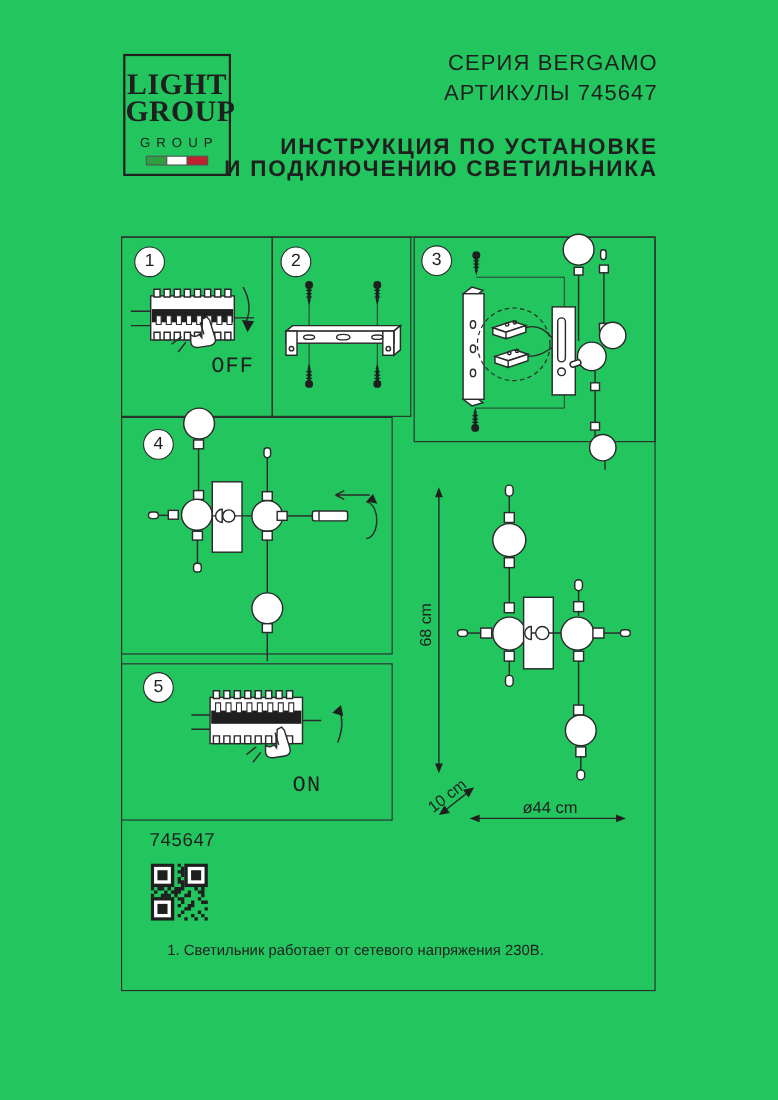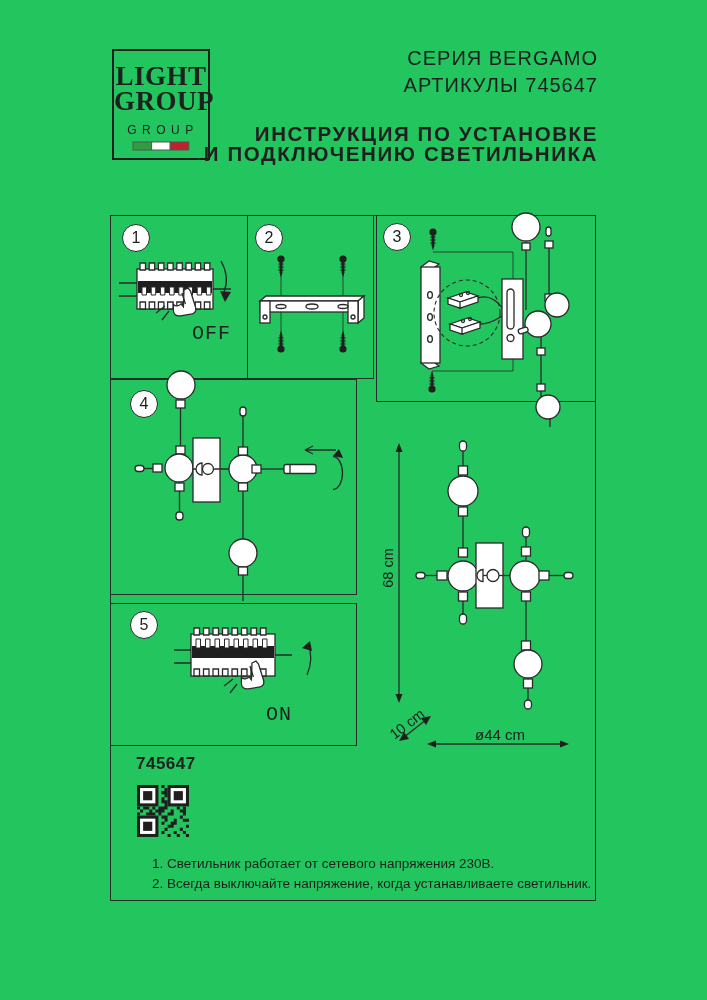--- a/index.html
+++ b/index.html
@@ -28,21 +28,21 @@
   .f{fill:#fff;stroke:#2a2a2a;stroke-width:1.3;}
   .k{fill:#1f1f1f;stroke:none;}
   .d{stroke:#2a2a2a;stroke-width:1.1;fill:none;stroke-dasharray:4 3;}
   .t{stroke:#2a2a2a;stroke-width:.8;fill:none;}
   
   .step-label{position:absolute;font-size:20px;letter-spacing:1px;color:#1f1f1f;font-family:Liberation Mono, monospace;}
   .dim{position:absolute;font-size:14.5px;color:#1f1f1f;text-align:center;}
   #dim-h{left:363px;top:560px;width:50px;transform:rotate(-90deg);}
   #dim-d{left:383px;top:716px;width:48px;transform:rotate(-38deg);}
   #dim-w{left:450px;top:726px;width:100px;font-size:15px;}
-  #article{left:136px;top:754px;font-size:17px;font-weight:bold;letter-spacing:.5px;}
+  #article{left:136px;top:754px;font-size:17px;font-weight:normal;letter-spacing:.5px;}
   #notes{left:152px;top:854px;font-size:13.5px;line-height:20px;}
 </style>
 </head>
 <body>
 
 <div id="page">
 
   <div class="panel" style="left:110px;top:215px;width:486px;height:686px;"></div>
   <div class="panel" style="left:110px;top:215px;width:138px;height:164px;"></div>
   <div class="panel" style="left:247px;top:215px;width:127px;height:164px;"></div>
@@ -286,16 +286,15 @@
     <rect x="30" y="0" width="21" height="21" fill="#1f1f1f"></rect>
       <rect x="33" y="3" width="15" height="15" fill="#fff"></rect>
       <rect x="36" y="6" width="9" height="9" fill="#1f1f1f"></rect>
     <rect x="0" y="30" width="21" height="21" fill="#1f1f1f"></rect>
       <rect x="3" y="33" width="15" height="15" fill="#fff"></rect>
       <rect x="6" y="36" width="9" height="9" fill="#1f1f1f"></rect>
     <path fill="#1f1f1f" d="M24 0h3v3h-3zM27 3h3v3h-3zM24 6h6v3h-6zM27 9h3v3h-3zM24 12h3v3h-3zM24 15h6v3h-6zM27 18h3v3h-3zM0 21h3v3H0zM6 21h6v3H6zM15 21h3v3h-3zM21 21h9v3h-9zM39 21h3v3h-3zM45 21h3v3h-3zM3 24h3v3H3zM12 24h3v3h-3zM18 24h9v3h-9zM33 24h3v3h-3zM42 24h6v3h-6zM0 27h3v3H0zM9 27h9v3H9zM21 27h3v3h-3zM30 27h6v3h-6zM45 27h3v3h-3zM24 30h6v3h-6zM42 30h3v3h-3zM27 33h3v3h-3zM36 33h3v3h-3zM45 33h6v3h-6zM24 36h3v3h-3zM33 36h6v3h-6zM30 39h6v3h-6zM48 39h3v3h-3zM27 42h3v3h-3zM42 42h3v3h-3zM24 45h3v3h-3zM36 45h3v3h-3zM45 45h3v3h-3zM30 48h3v3h-3zM39 48h3v3h-3zM48 48h3v3h-3z"></path>
   </svg>
   <div class="abs" id="notes">
     <div>1. Светильник работает от сетевого напряжения 230В.</div>
-    <div>2. Всегда выключайте напряжение, когда устанавливаете светильник.</div>
   </div>
 
 </div>
 
 </body></html>

